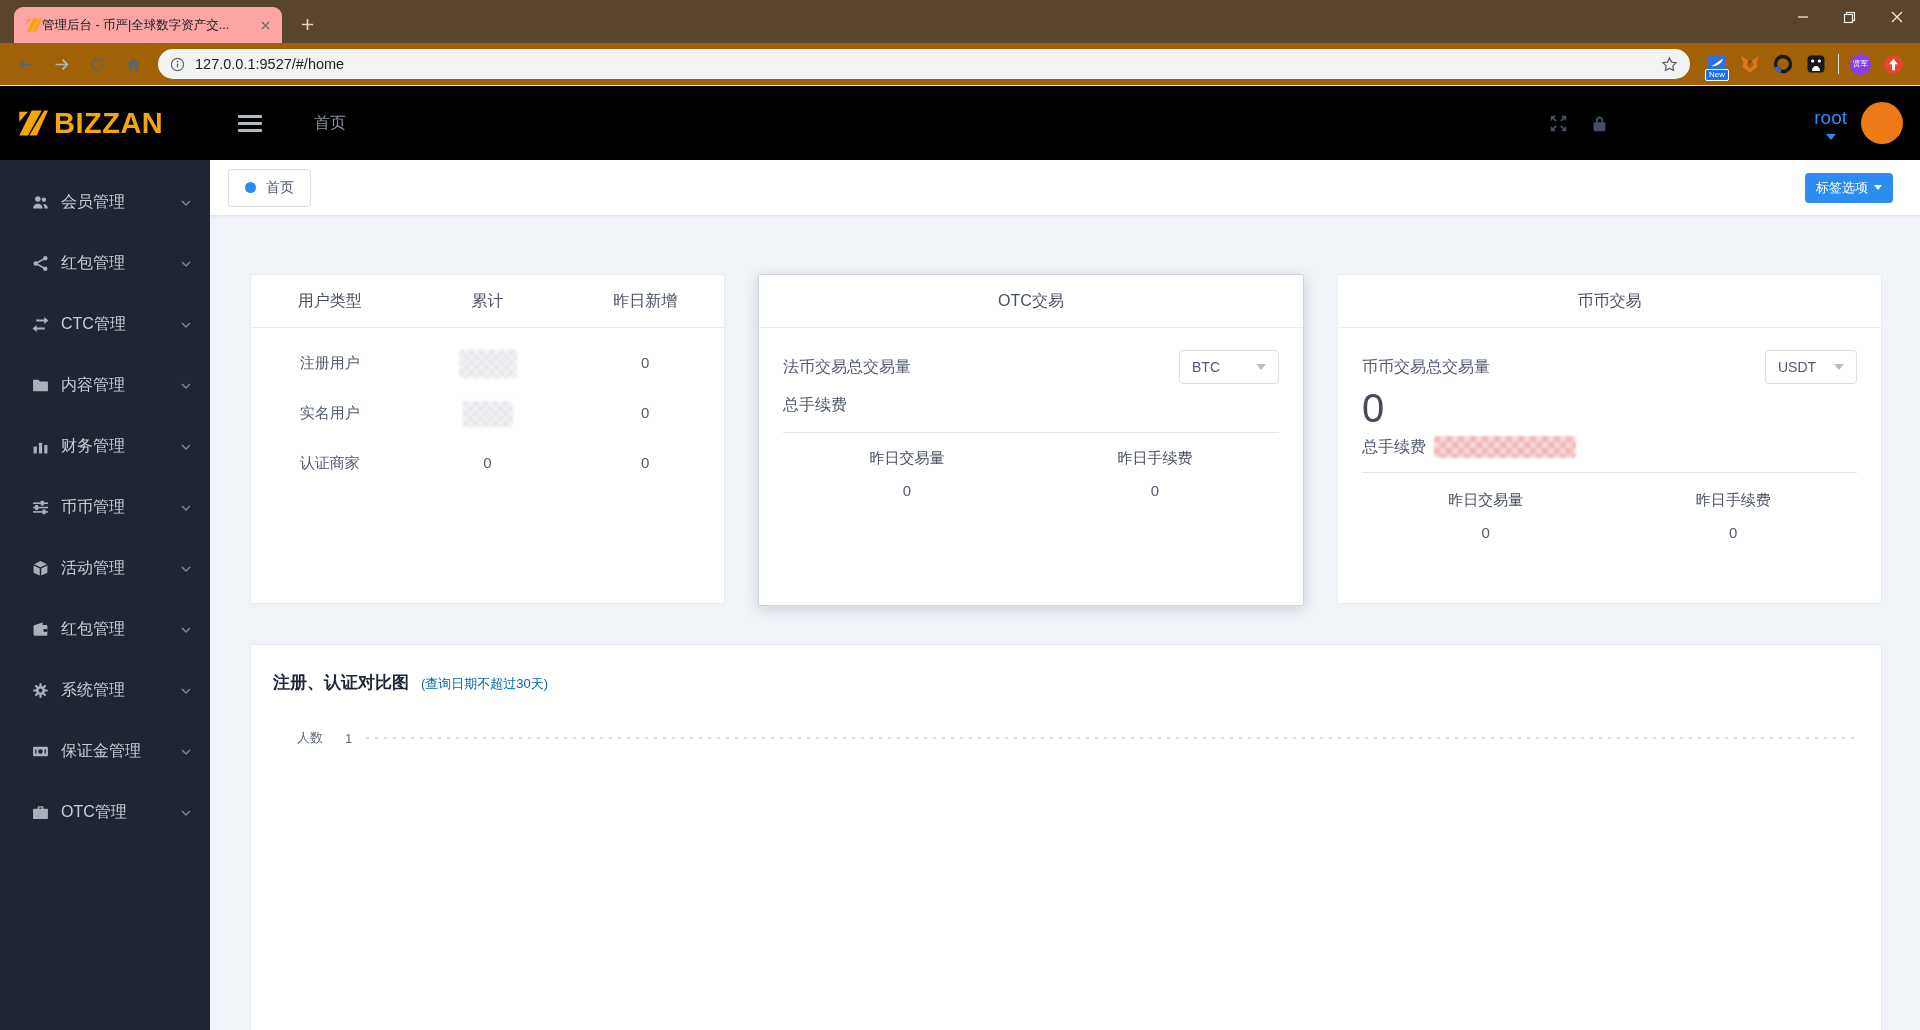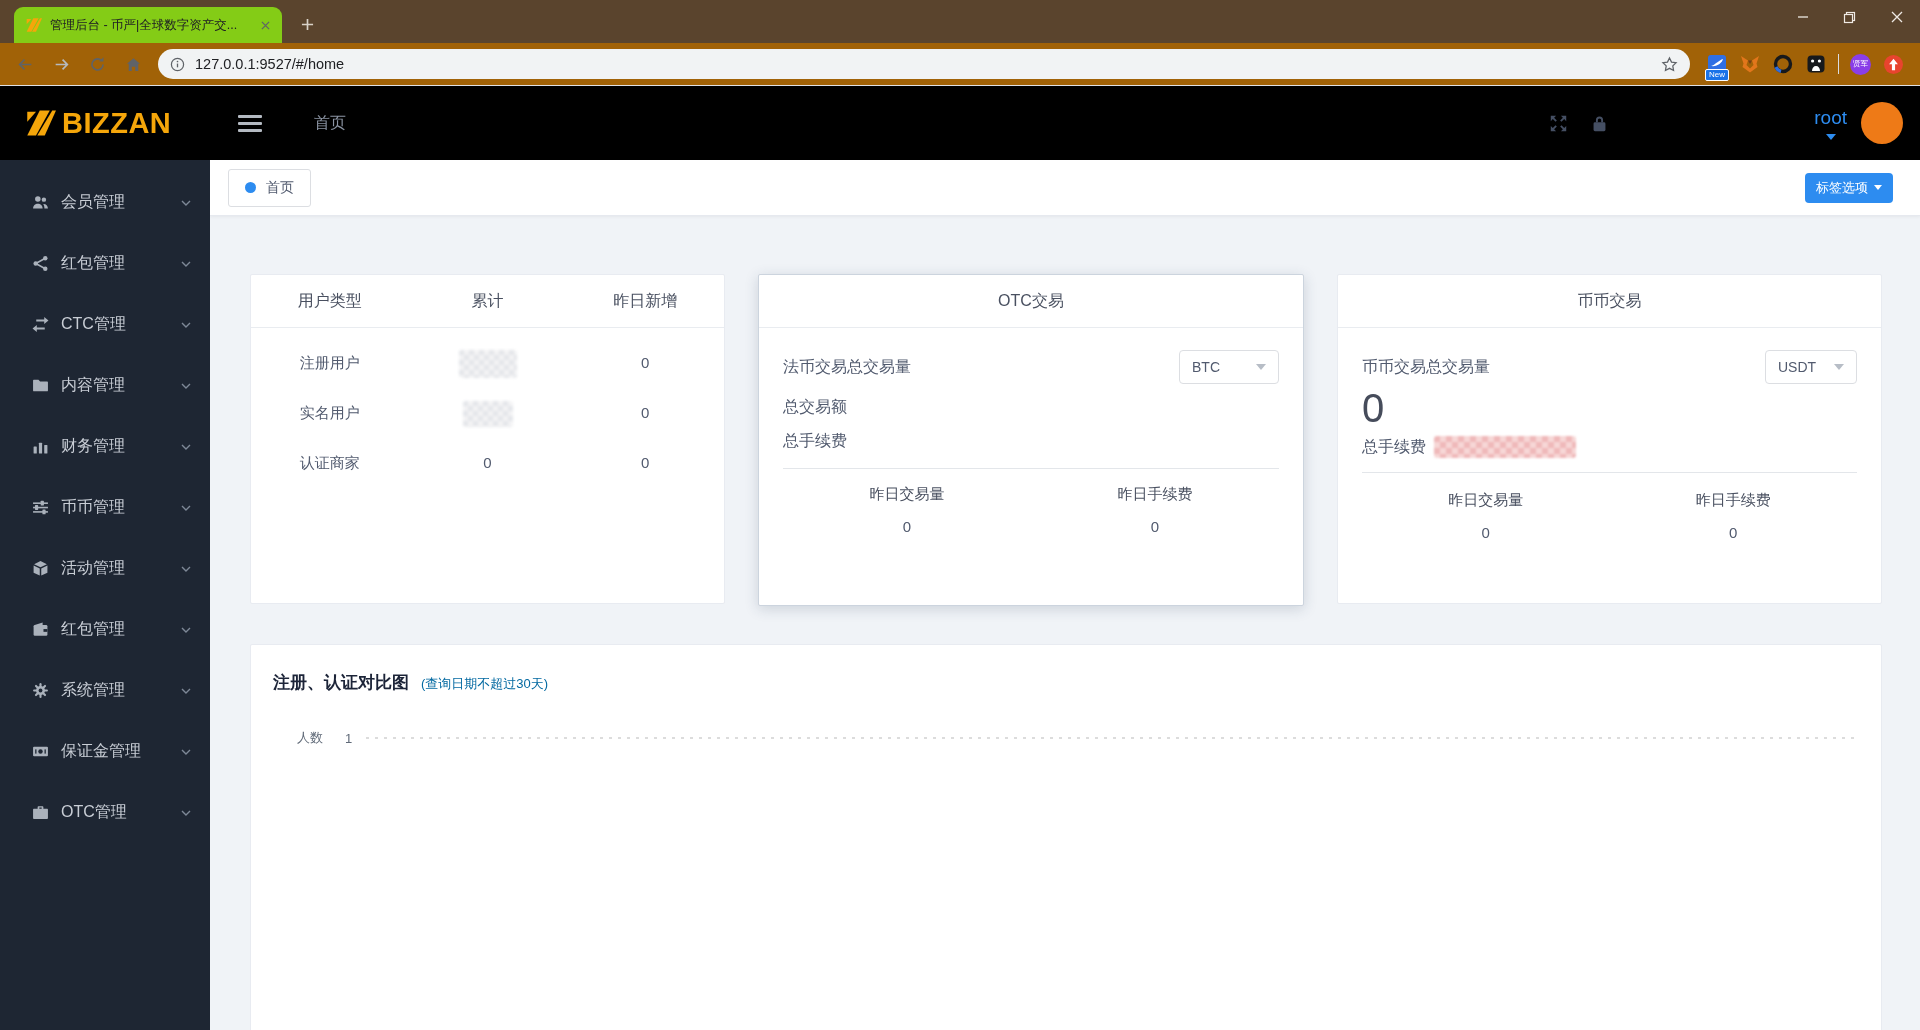--- a/index.html
+++ b/index.html
@@ -2,43 +2,43 @@
 <html><head>
 <meta charset="utf-8">
 <style>
   * { margin:0; padding:0; box-sizing:border-box; }
   html,body { width:1920px; height:1030px; overflow:hidden; background:#fff;
     font-family:"Liberation Sans","DejaVu Sans",sans-serif; }
   .screen { width:1920px; height:1030px; display:flex; flex-direction:column; overflow:hidden; }
 
   
   .tabstrip { height:43px; background:#5a442d; display:flex; align-items:flex-end; position:relative; }
-  .tab { width:268px; height:36px; margin-left:14px; background:#84cc16; border-radius:9px 9px 0 0;
-    display:flex; align-items:center; padding:0 8px 0 12px; gap:8px; }
+  .tab { width:268px; height:36px; margin-left:14px; background:#fca5a5; border-radius:9px 9px 0 0;
+    display:flex; align-items:center; padding:0 8px 0 12px; }
   .tab-title { flex:1; font-size:12.5px; color:#202124; white-space:nowrap; overflow:hidden; }
   .tab-close { width:18px; height:18px; border-radius:50%; display:flex; align-items:center; justify-content:center; color:#5f6368; }
   .newtab { width:30px; height:30px; margin:0 0 4px 10px; border-radius:50%; display:flex; align-items:center; justify-content:center; }
   .win-controls { position:absolute; right:0; top:0; height:34px; display:flex; }
   .win-btn { width:47px; height:34px; display:flex; align-items:center; justify-content:center; }
 
   .toolbar { height:43px; background:#a16207; border-bottom:1px solid #dfe1e5; display:flex; align-items:center; padding:0 10px; gap:6px; }
   .tb-btn { width:30px; height:30px; border-radius:50%; display:flex; align-items:center; justify-content:center; color:#5f6368; flex:none; }
   .tb-btn.dim { color:#b6babf; }
   .urlbar { flex:1; height:30px; background:#f1f3f4; border-radius:15px; display:flex; align-items:center; padding:0 12px; gap:10px; margin:0 4px; }
   .url-text { font-size:14.5px; color:#202124; flex:1; }
   .ext-area { display:flex; align-items:center; gap:11px; padding:0 6px; }
   .ext { width:22px; height:22px; display:flex; align-items:center; justify-content:center; position:relative; flex:none; }
   .ext-badge { position:absolute; left:50%; transform:translateX(-50%); bottom:-6px; background:#1a73e8; color:#fff;
     font-size:8px; line-height:10px; padding:0 3px; border-radius:2px; border:1px solid #fff; }
   .ext-sep { width:1px; height:20px; background:#dadce0; }
   .ext-circle { width:21px; height:21px; border-radius:50%; display:flex; align-items:center; justify-content:center; color:#fff; font-size:7.5px; line-height:1; text-align:center; }
 
   
   .appbar { height:74px; background:#000; display:flex; align-items:center; color:#848b98; }
-  .logo-zone { width:210px; display:flex; align-items:center; padding-left:26px; gap:6px; }
+  .logo-zone { width:210px; display:flex; align-items:center; padding-left:18px; gap:6px; }
   .logo-text { color:#f5a60a; font-size:29px; font-weight:bold; letter-spacing:.5px; }
   .burger { margin-left:28px; width:24px; display:flex; flex-direction:column; gap:4px; cursor:pointer; }
   .burger span { display:block; height:3px; background:#b4bac2; border-radius:1px; }
   .appbar-nav { margin-left:52px; font-size:16px; color:#8b94a3; }
   .appbar-right { margin-left:auto; display:flex; align-items:center; }
   .appbar-ic { color:#454f63; margin-left:22px; display:flex; }
   .appbar-user { margin-left:205px; display:flex; align-items:center; gap:5px; color:#2d8cf0; font-size:19px;flex-direction:column; }
   .caret-dn { width:0; height:0; border-left:5px solid transparent; border-right:5px solid transparent; border-top:6px solid #2d8cf0; }
   .avatar { width:42px; height:42px; border-radius:50%; background:#ee7a17; margin:0 17px 0 14px; }
 
@@ -496,21 +496,20 @@
           <div class="card otc">
             <div class="c-title">OTC交易</div>
             <div class="c-body">
               <div class="c-row1">
                 <span class="c-label">法币交易总交易量</span>
                 <div class="select">
                   <span>BTC</span>
                   <span class="sel-caret"></span>
                 </div>
               </div>
-              <div class="c-line a">总交易额</div>
               <div class="c-line b">总手续费</div>
               <div class="c-div"></div>
               <div class="c-cols labels">
                 <div>昨日交易量</div>
                 <div>昨日手续费</div>
               </div>
               <div class="c-cols values">
                 <div>0</div>
                 <div>0</div>
               </div>

